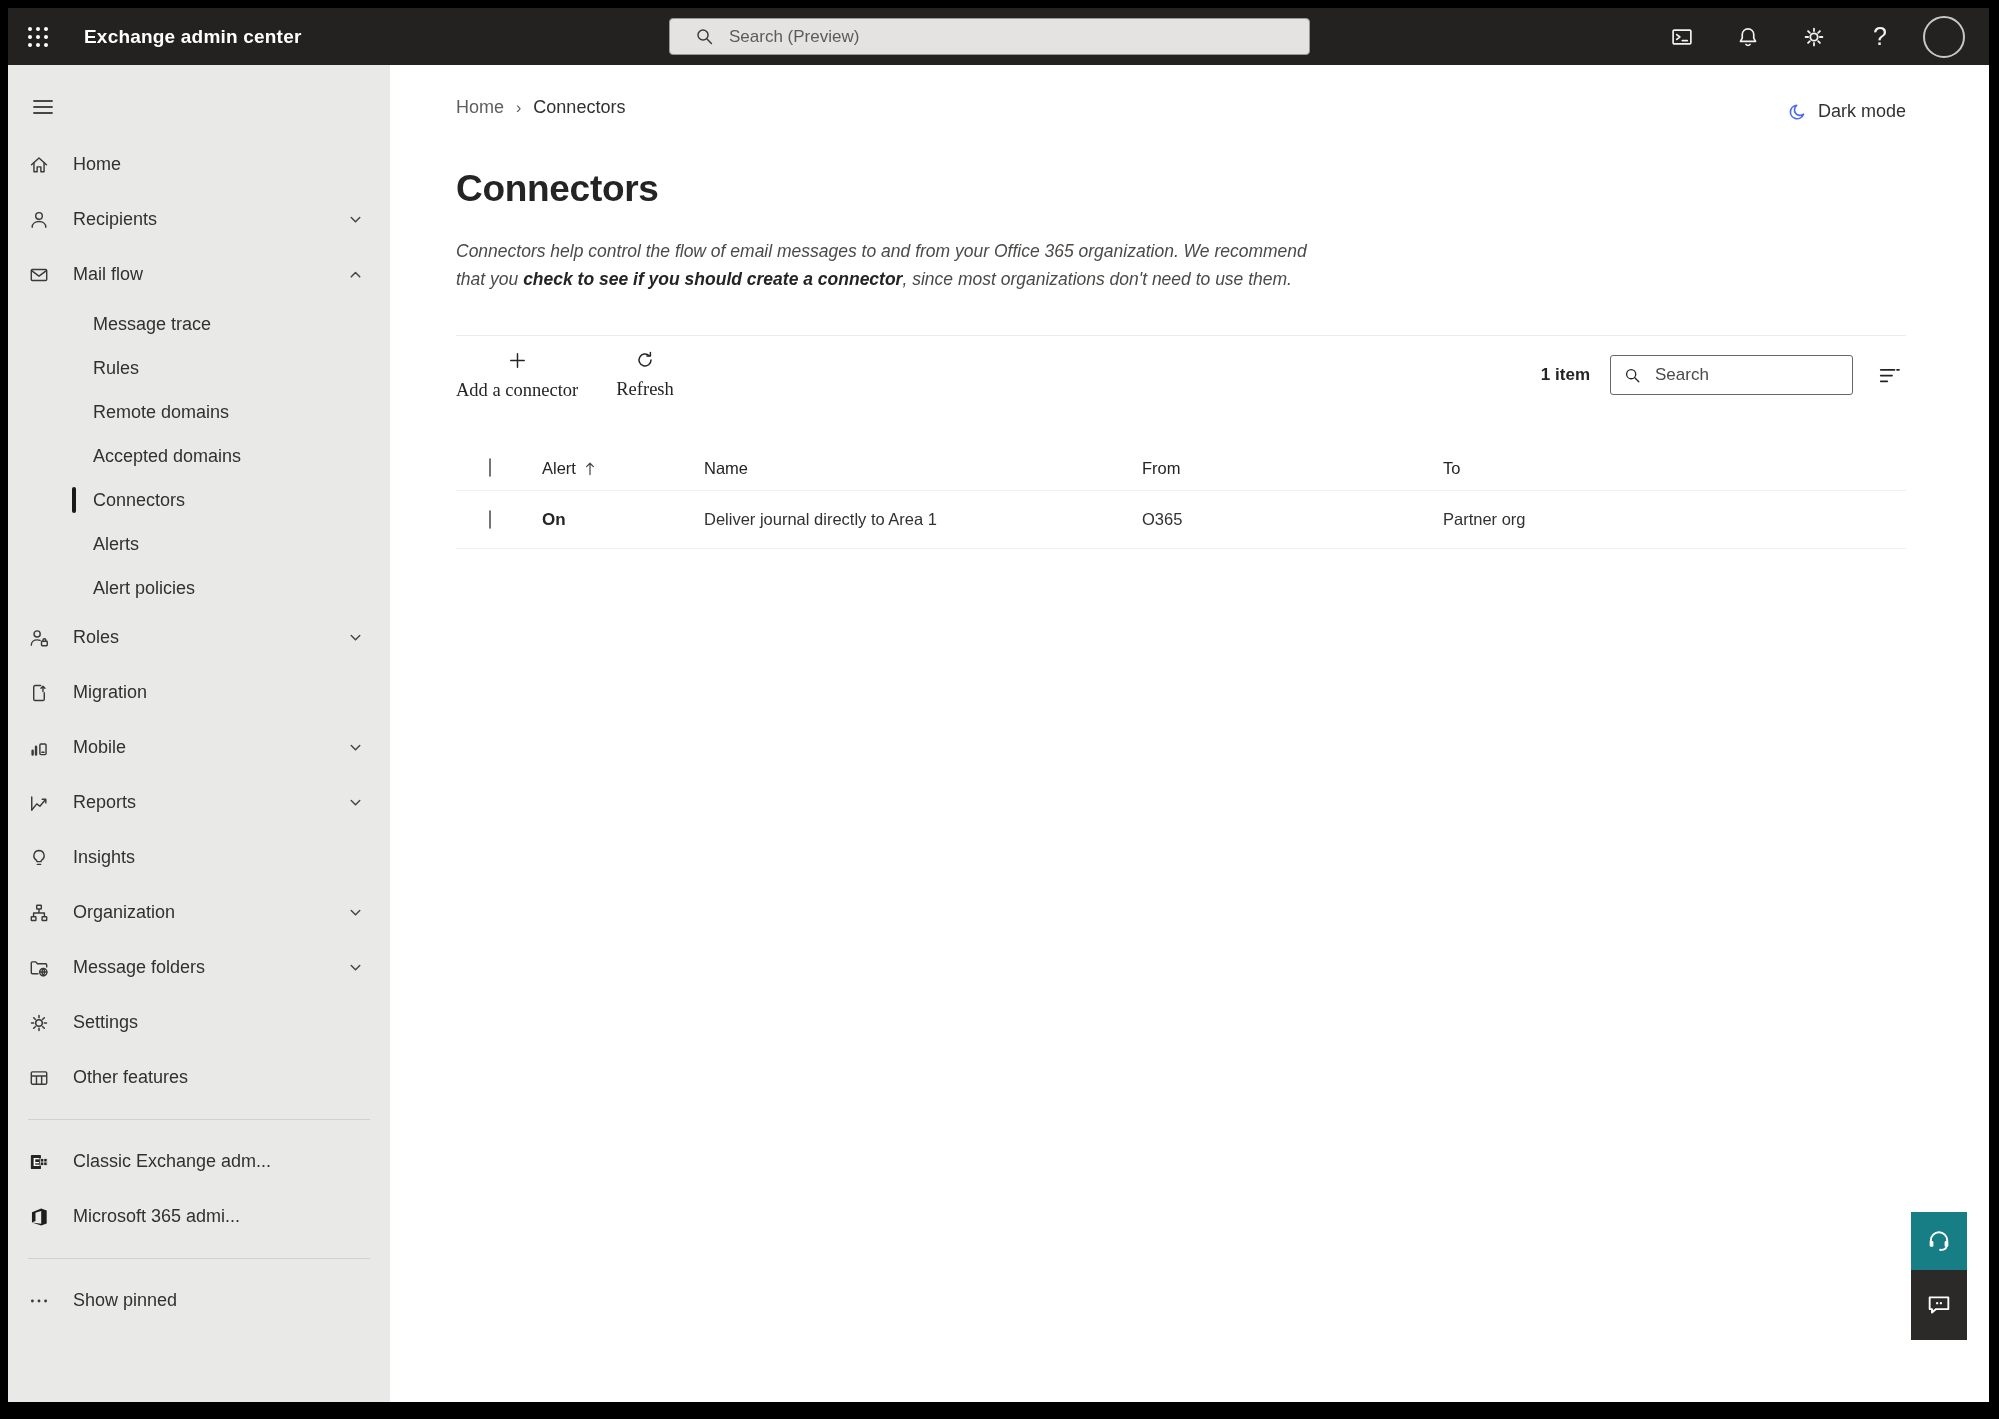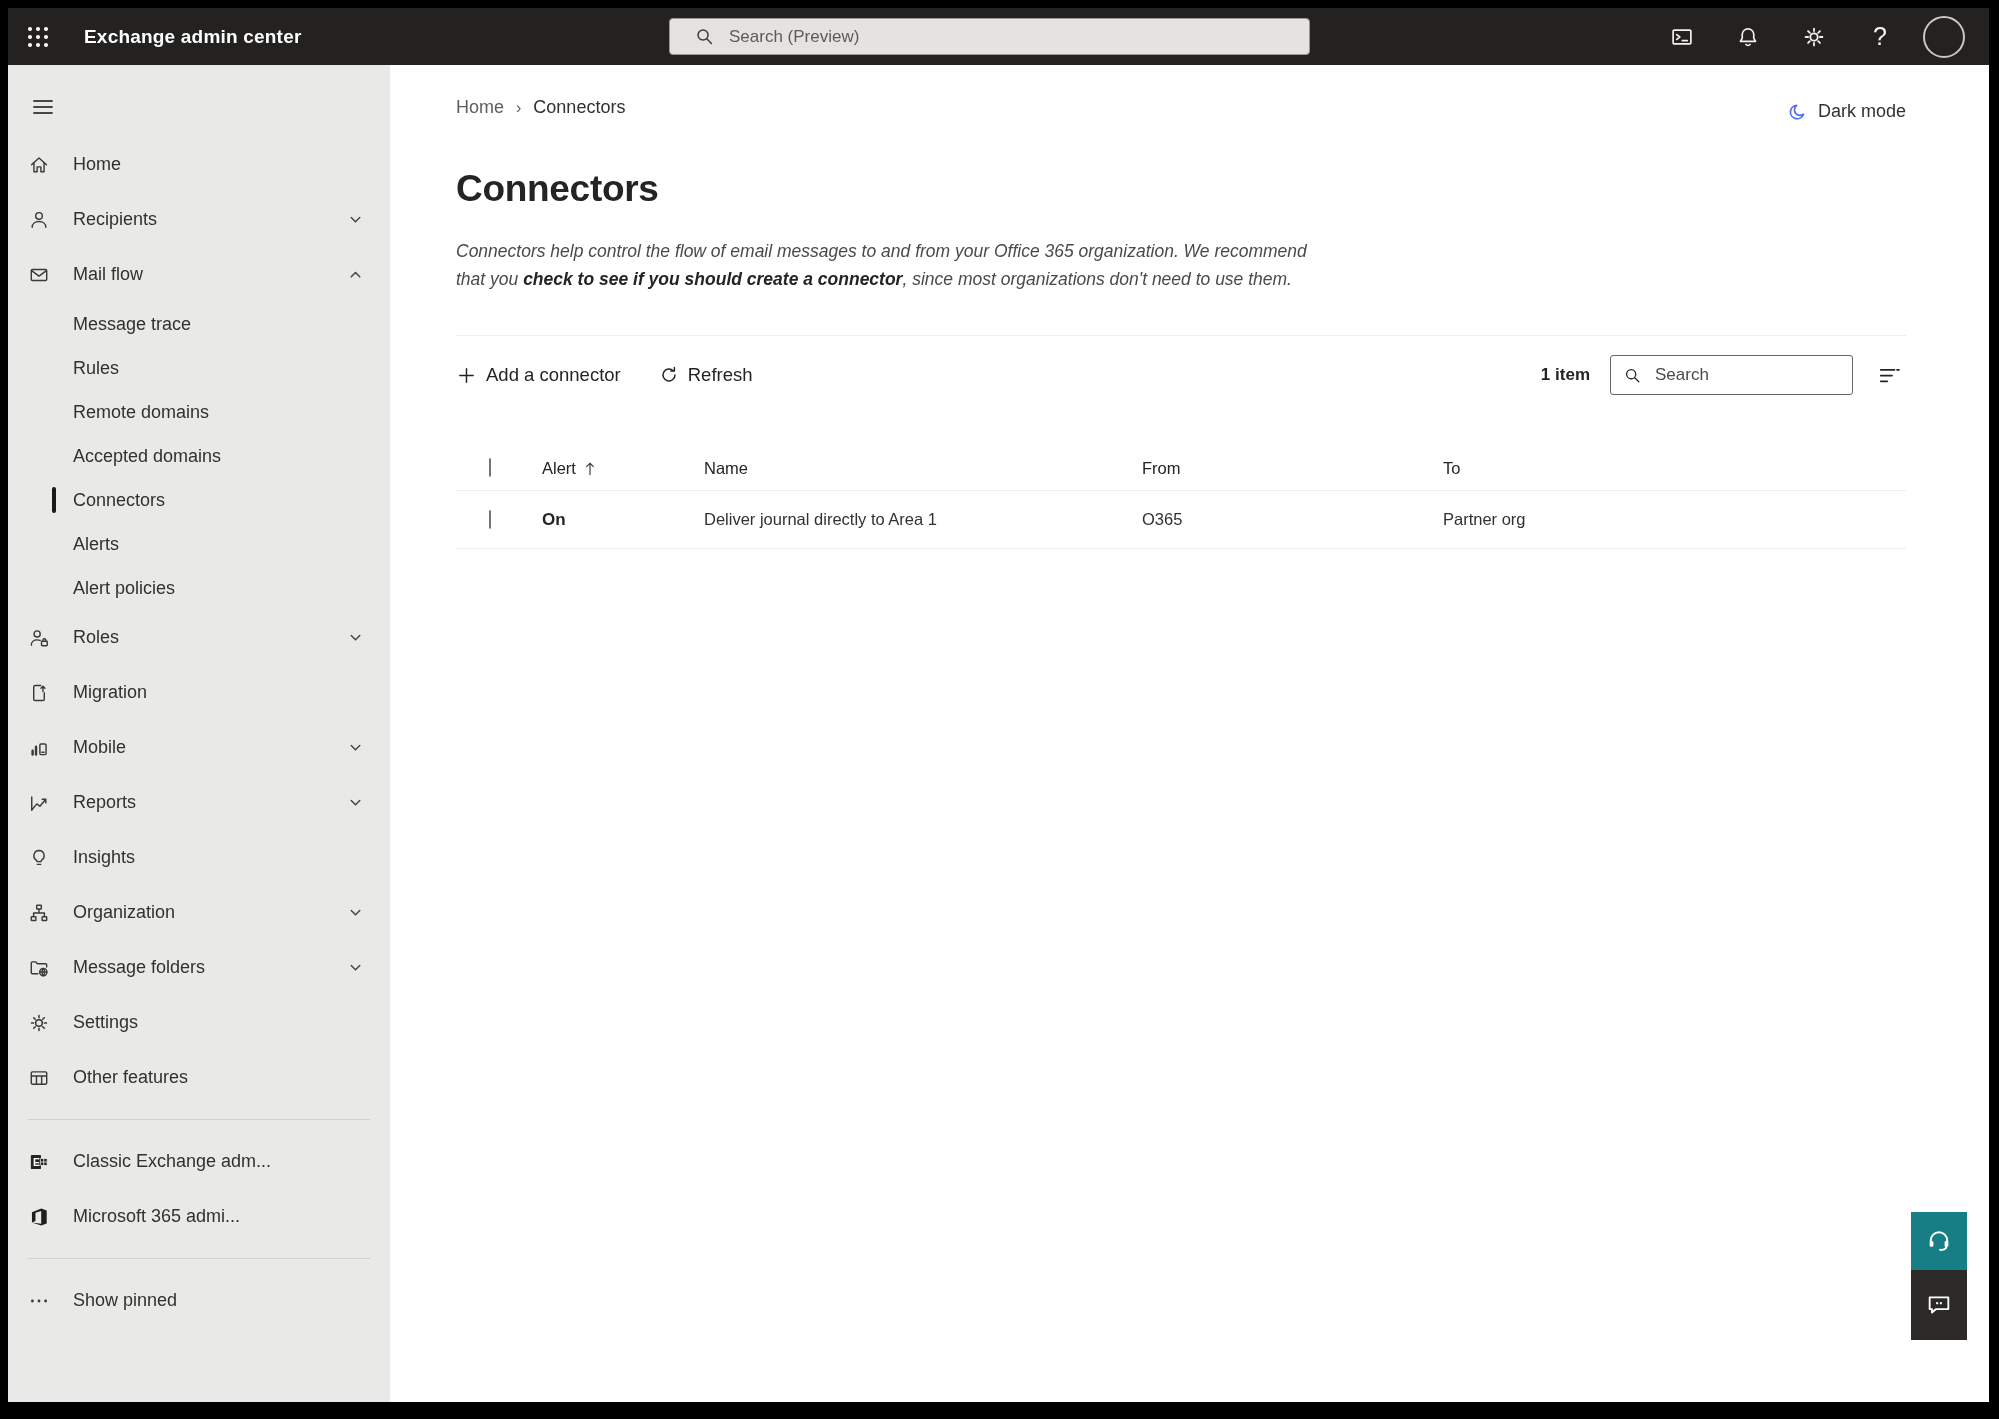--- a/index.html
+++ b/index.html
@@ -27,21 +27,21 @@
   .sidebar{flex:0 0 382px;background:#e9e9e8;overflow:hidden;display:flex;flex-direction:column;}
   .main{flex:1;background:#fff;position:relative;overflow:hidden;}
   .main-inner{padding:28px 83px 0 66px;}
 
   
   .hamburger{width:46px;height:40px;margin:22px 0 10px 12px;background:none;border:none;display:flex;align-items:center;justify-content:center;cursor:pointer;}
   .nav-item{height:55px;display:flex;align-items:center;padding:0 26px 0 20px;cursor:pointer;}
   .nicon{width:22px;height:22px;margin-right:23px;flex:0 0 22px;display:flex;align-items:center;justify-content:center;}
   .nlabel{font-size:18px;color:#323130;white-space:nowrap;overflow:hidden;text-overflow:ellipsis;}
   .chev{margin-left:auto;display:flex;}
-  .nav-sub{height:44px;display:flex;align-items:center;padding:0 26px 0 65px;cursor:pointer;position:relative;}
+  .nav-sub{height:44px;display:flex;align-items:center;padding:0 26px 0 65px;cursor:pointer;position:relative;margin-left:20px;}
   .nav-sub.selected::before{content:"";position:absolute;left:44px;top:9px;bottom:9px;width:4px;border-radius:2px;background:#1b1a19;}
   .side-div{height:1px;background:#d2d1d0;margin:14px 20px;}
 
   
   .crumb-row{display:flex;align-items:center;justify-content:space-between;}
   .breadcrumb{display:flex;align-items:center;gap:12px;font-size:18px;}
   .crumb-home{color:#605e5c;cursor:pointer;}
   .crumb-sep{color:#605e5c;font-size:16px;}
   .crumb-cur{color:#323130;}
   .darkmode{display:flex;align-items:center;gap:10px;cursor:pointer;margin-top:8px;}
@@ -50,21 +50,21 @@
   
   .page-title{font-size:37px;font-weight:700;color:#242424;margin-top:46px;letter-spacing:-.3px;}
   .page-desc{width:856px;margin-top:28px;font-size:17.5px;line-height:27.5px;color:#4c4a48;font-style:italic;}
   .page-desc .desc-link{color:#242424;font-weight:700;cursor:pointer;}
 
   .divider{height:1px;background:#ececeb;margin-top:42px;}
 
   
   .toolbar{height:78px;display:flex;align-items:center;justify-content:space-between;}
   .tb-left{display:flex;align-items:center;gap:38px;}
-  .tb-btn{display:flex;align-items:center;gap:9px;background:none;border:none;font-family:Liberation Sans, sans-serif;font-size:18.5px;color:#242424;cursor:pointer;padding:0;}
+  .tb-btn{display:flex;align-items:center;gap:9px;background:none;border:none;font-family:Liberation Serif, serif;font-size:18.5px;color:#242424;cursor:pointer;padding:0;flex-direction:column;}
   .tb-right{display:flex;align-items:center;gap:20px;}
   .item-count{font-size:17px;font-weight:700;color:#242424;}
   .list-search{width:243px;height:40px;border:1.5px solid #696764;border-radius:3px;display:flex;align-items:center;padding:0 12px;box-sizing:border-box;background:#fff;}
   .list-search input{flex:1;border:none;outline:none;background:transparent;font-size:17px;color:#3b3a39;margin-left:11px;font-family:inherit;}
   .list-search input::placeholder{color:#4c4a48;opacity:1;}
   .filter-btn{background:none;border:none;cursor:pointer;display:flex;padding:4px;}
 
   
   .table{margin-top:32px;}
   .trow{display:grid;grid-template-columns:53px 162px 438px 301px 1fr;align-items:center;padding-left:33px;}

